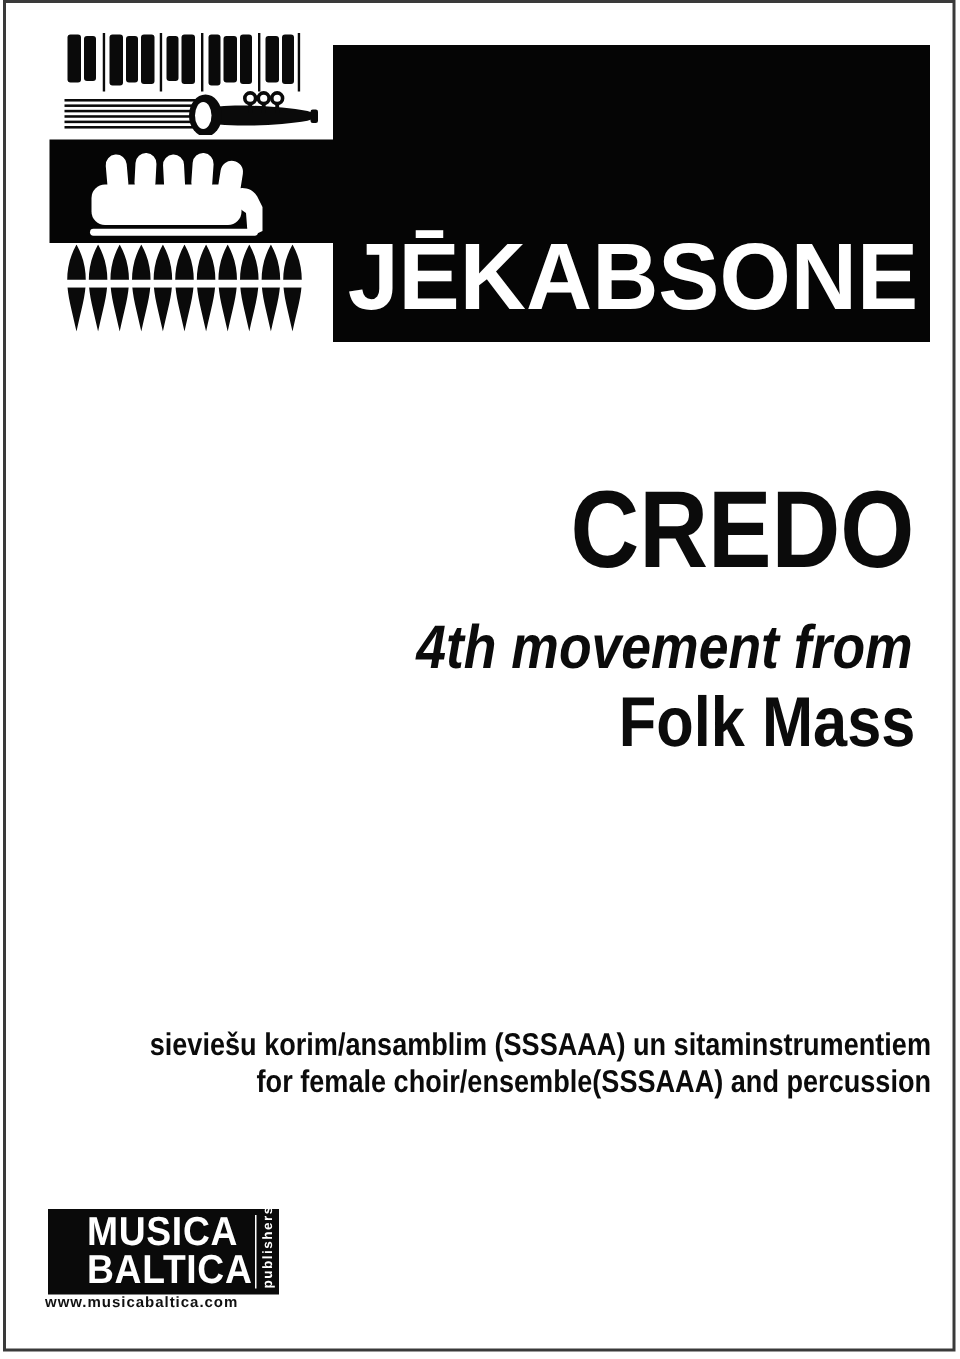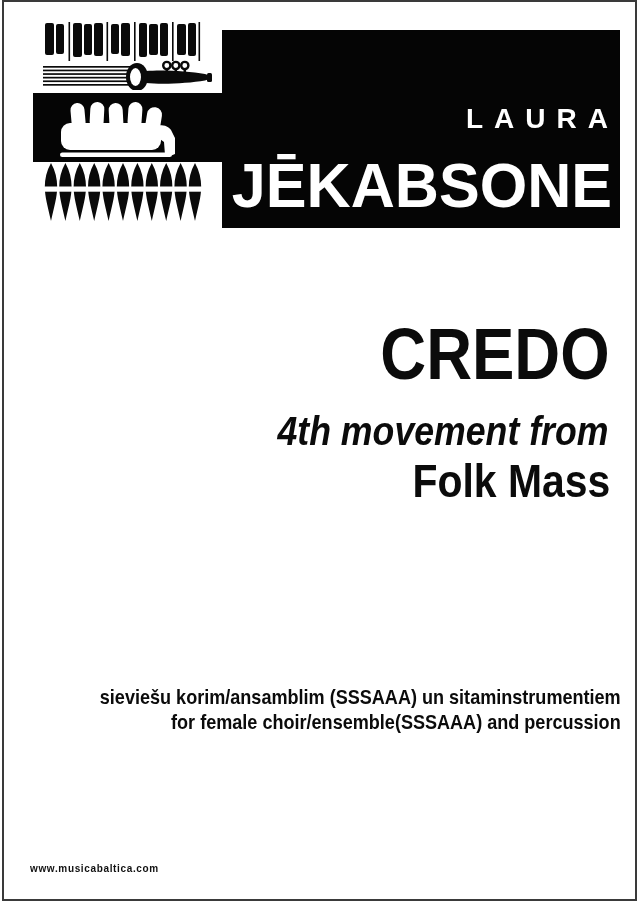--- a/index.html
+++ b/index.html
@@ -111,23 +111,20 @@
     <ellipse cx="97" cy="55" rx="11" ry="14" fill="#0a0a0a"></ellipse>
     <ellipse cx="95.5" cy="55" rx="5.5" ry="9" fill="#fff"></ellipse>
 
     <circle cx="126.8" cy="43.5" r="3.6" fill="#fff" stroke="#0a0a0a" stroke-width="2.4"></circle>
     <circle cx="135.8" cy="43.5" r="3.6" fill="#fff" stroke="#0a0a0a" stroke-width="2.4"></circle>
     <circle cx="144.8" cy="43.5" r="3.6" fill="#fff" stroke="#0a0a0a" stroke-width="2.4"></circle>
   </svg>
 
   <div class="banner-row"></div>
   <div class="banner-right">
-    <div class="composer-first">
-      <span>LAURA</span>
-    </div>
     <div class="composer-last">JĒKABSONE</div>
   </div>
 
   <svg class="choir" width="122" height="58" viewBox="0 0 122 58" aria-hidden="true">
     <g fill="#ffffff">
       <rect x="3" y="22" width="100" height="27" rx="9"></rect>
       <rect x="13" y="2" width="14" height="27" rx="7" transform="rotate(-5 20 15)"></rect>
       <rect x="32" y="1" width="14" height="27" rx="7" transform="rotate(3 39 14)"></rect>
       <rect x="51" y="2" width="14" height="27" rx="7" transform="rotate(-3 58 15)"></rect>
       <rect x="70" y="1" width="14" height="27" rx="7" transform="rotate(4 77 14)"></rect>
@@ -157,14 +154,22 @@
 
   <div class="t-main ink">CREDO</div>
   <div class="t-movement ink">4th movement from</div>
   <div class="t-work ink">Folk Mass</div>
 
   <div class="instr ink">
     <div>sieviešu korim/ansamblim (SSSAAA) un sitaminstrumentiem</div>
     <div>for female choir/ensemble(SSSAAA) and percussion</div>
   </div>
 
+  <div class="pub-box">
+    <div class="pub-names">
+      <div>MUSICA</div>
+      <div>BALTICA</div>
+    </div>
+    <div class="pub-divider"></div>
+    <div class="pub-role">publishers</div>
+  </div>
   <div class="pub-site">www.musicabaltica.com</div>
 </div>
 
 </body></html>

